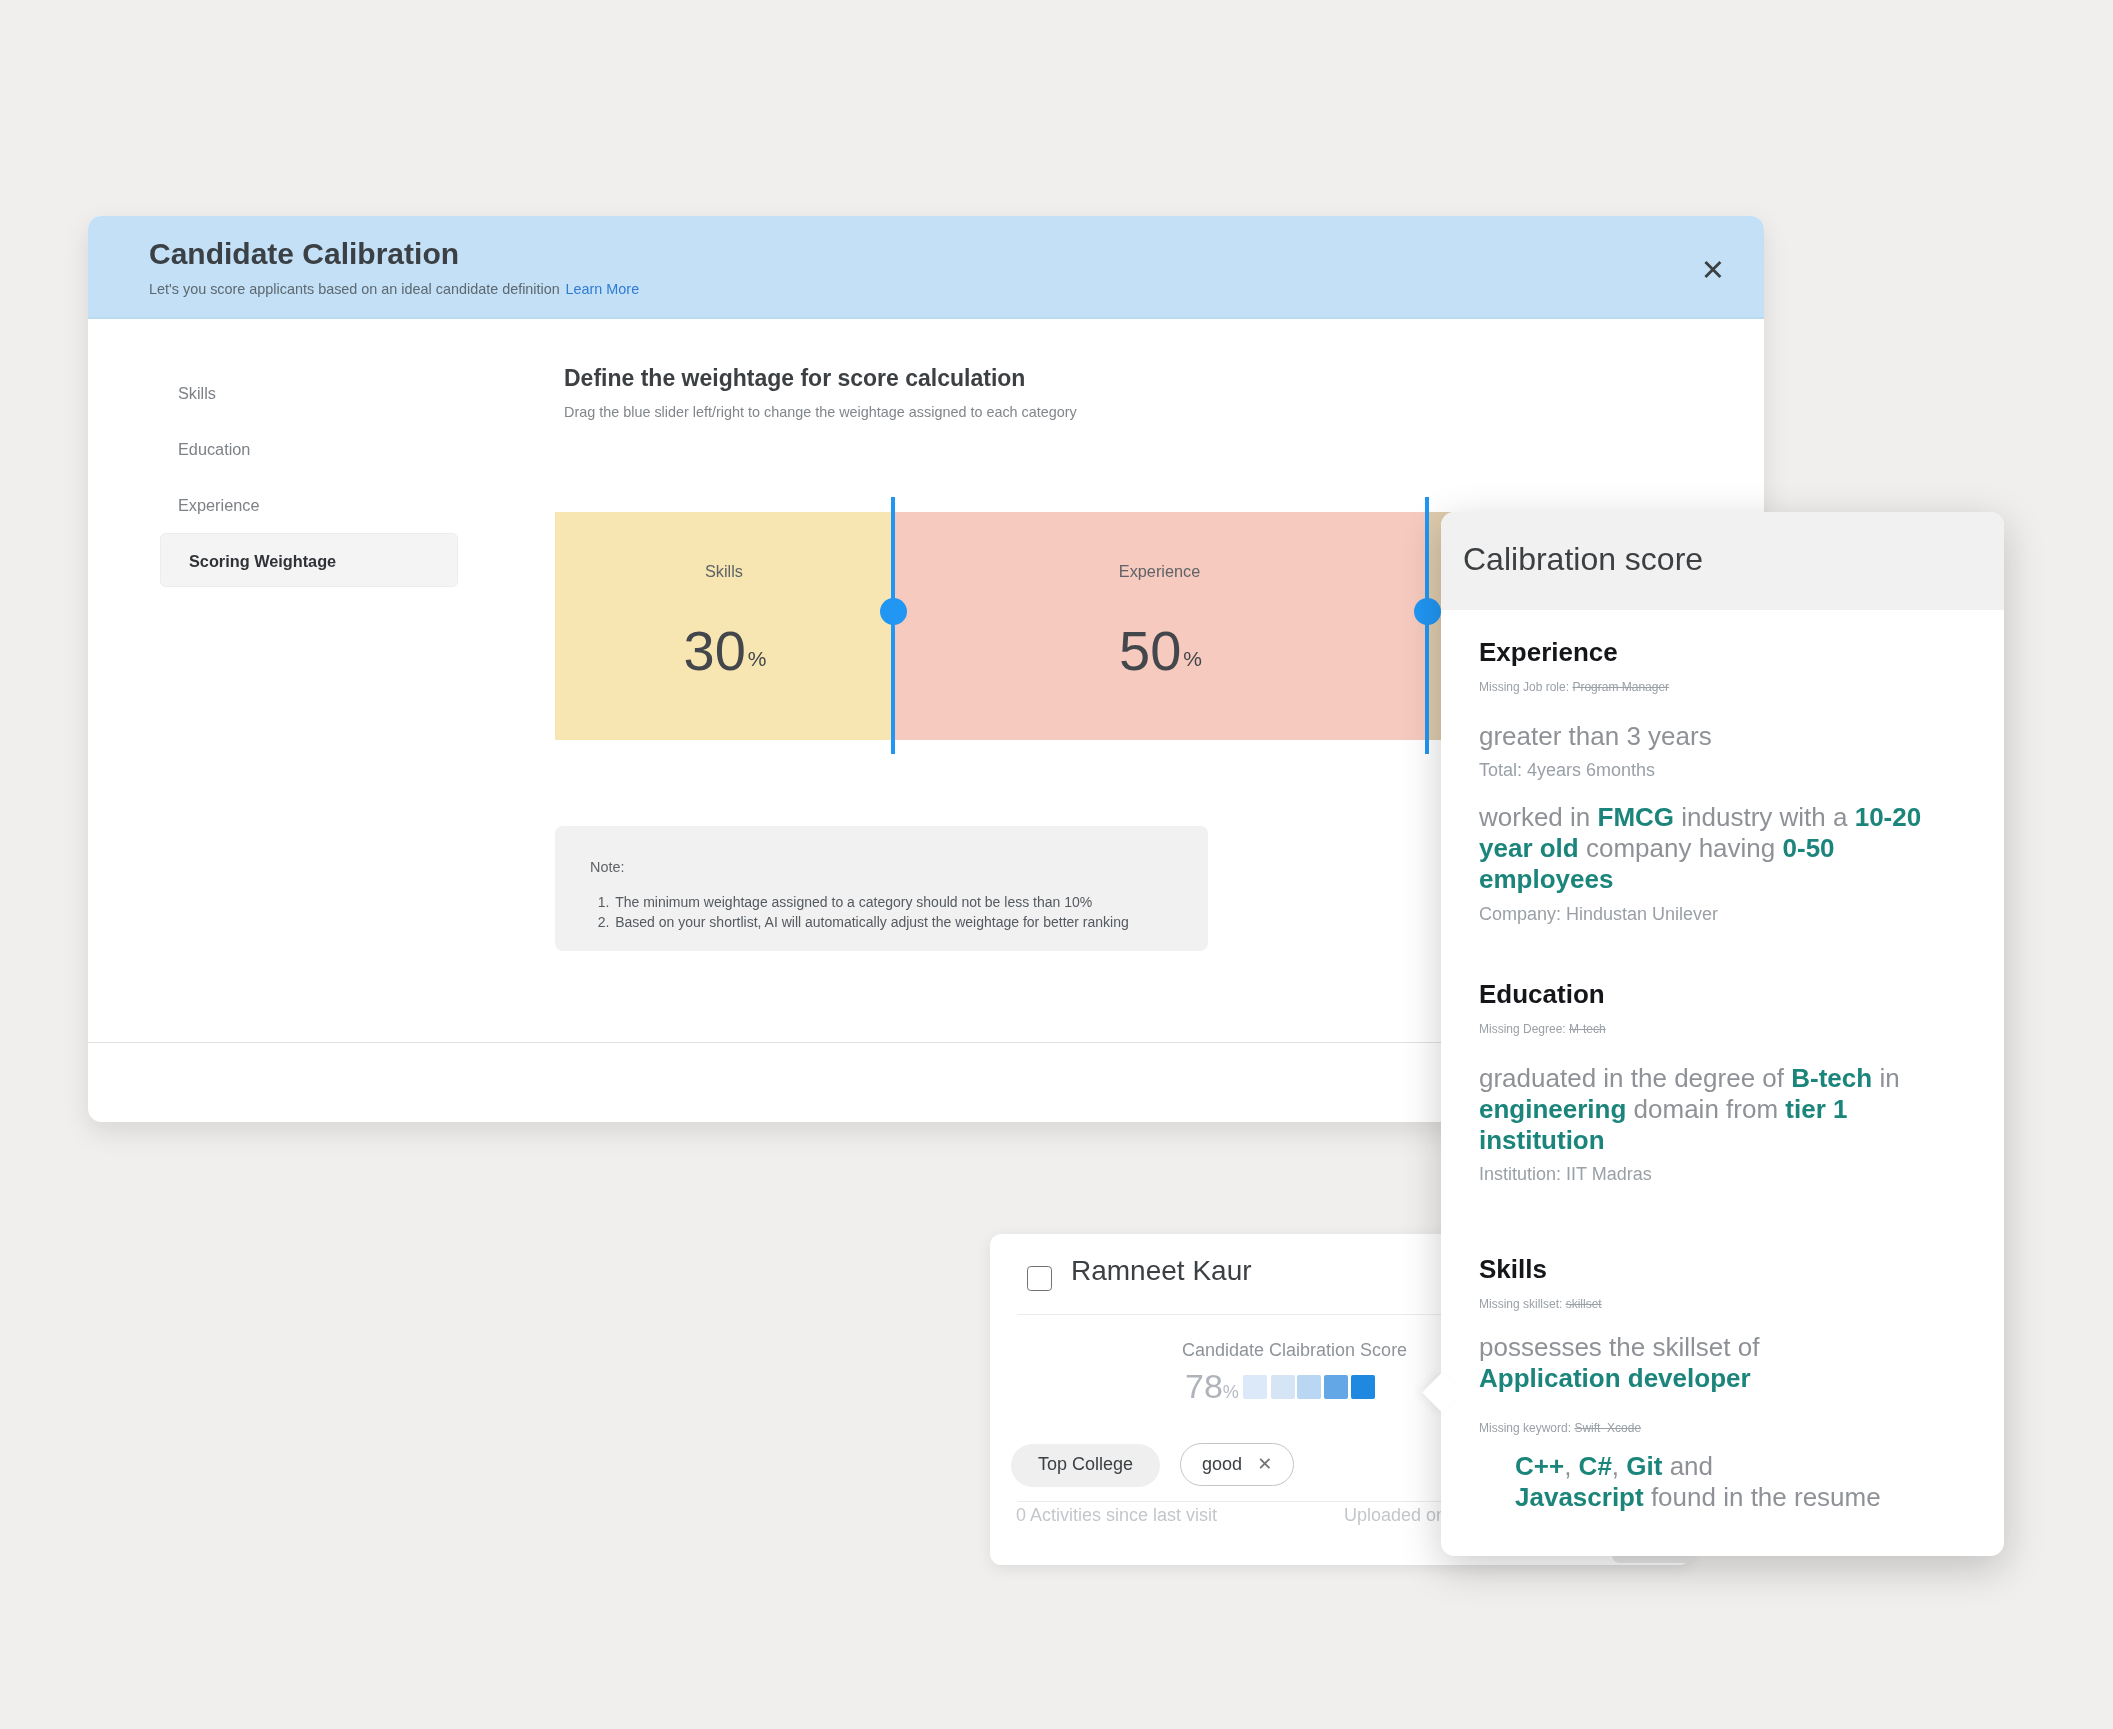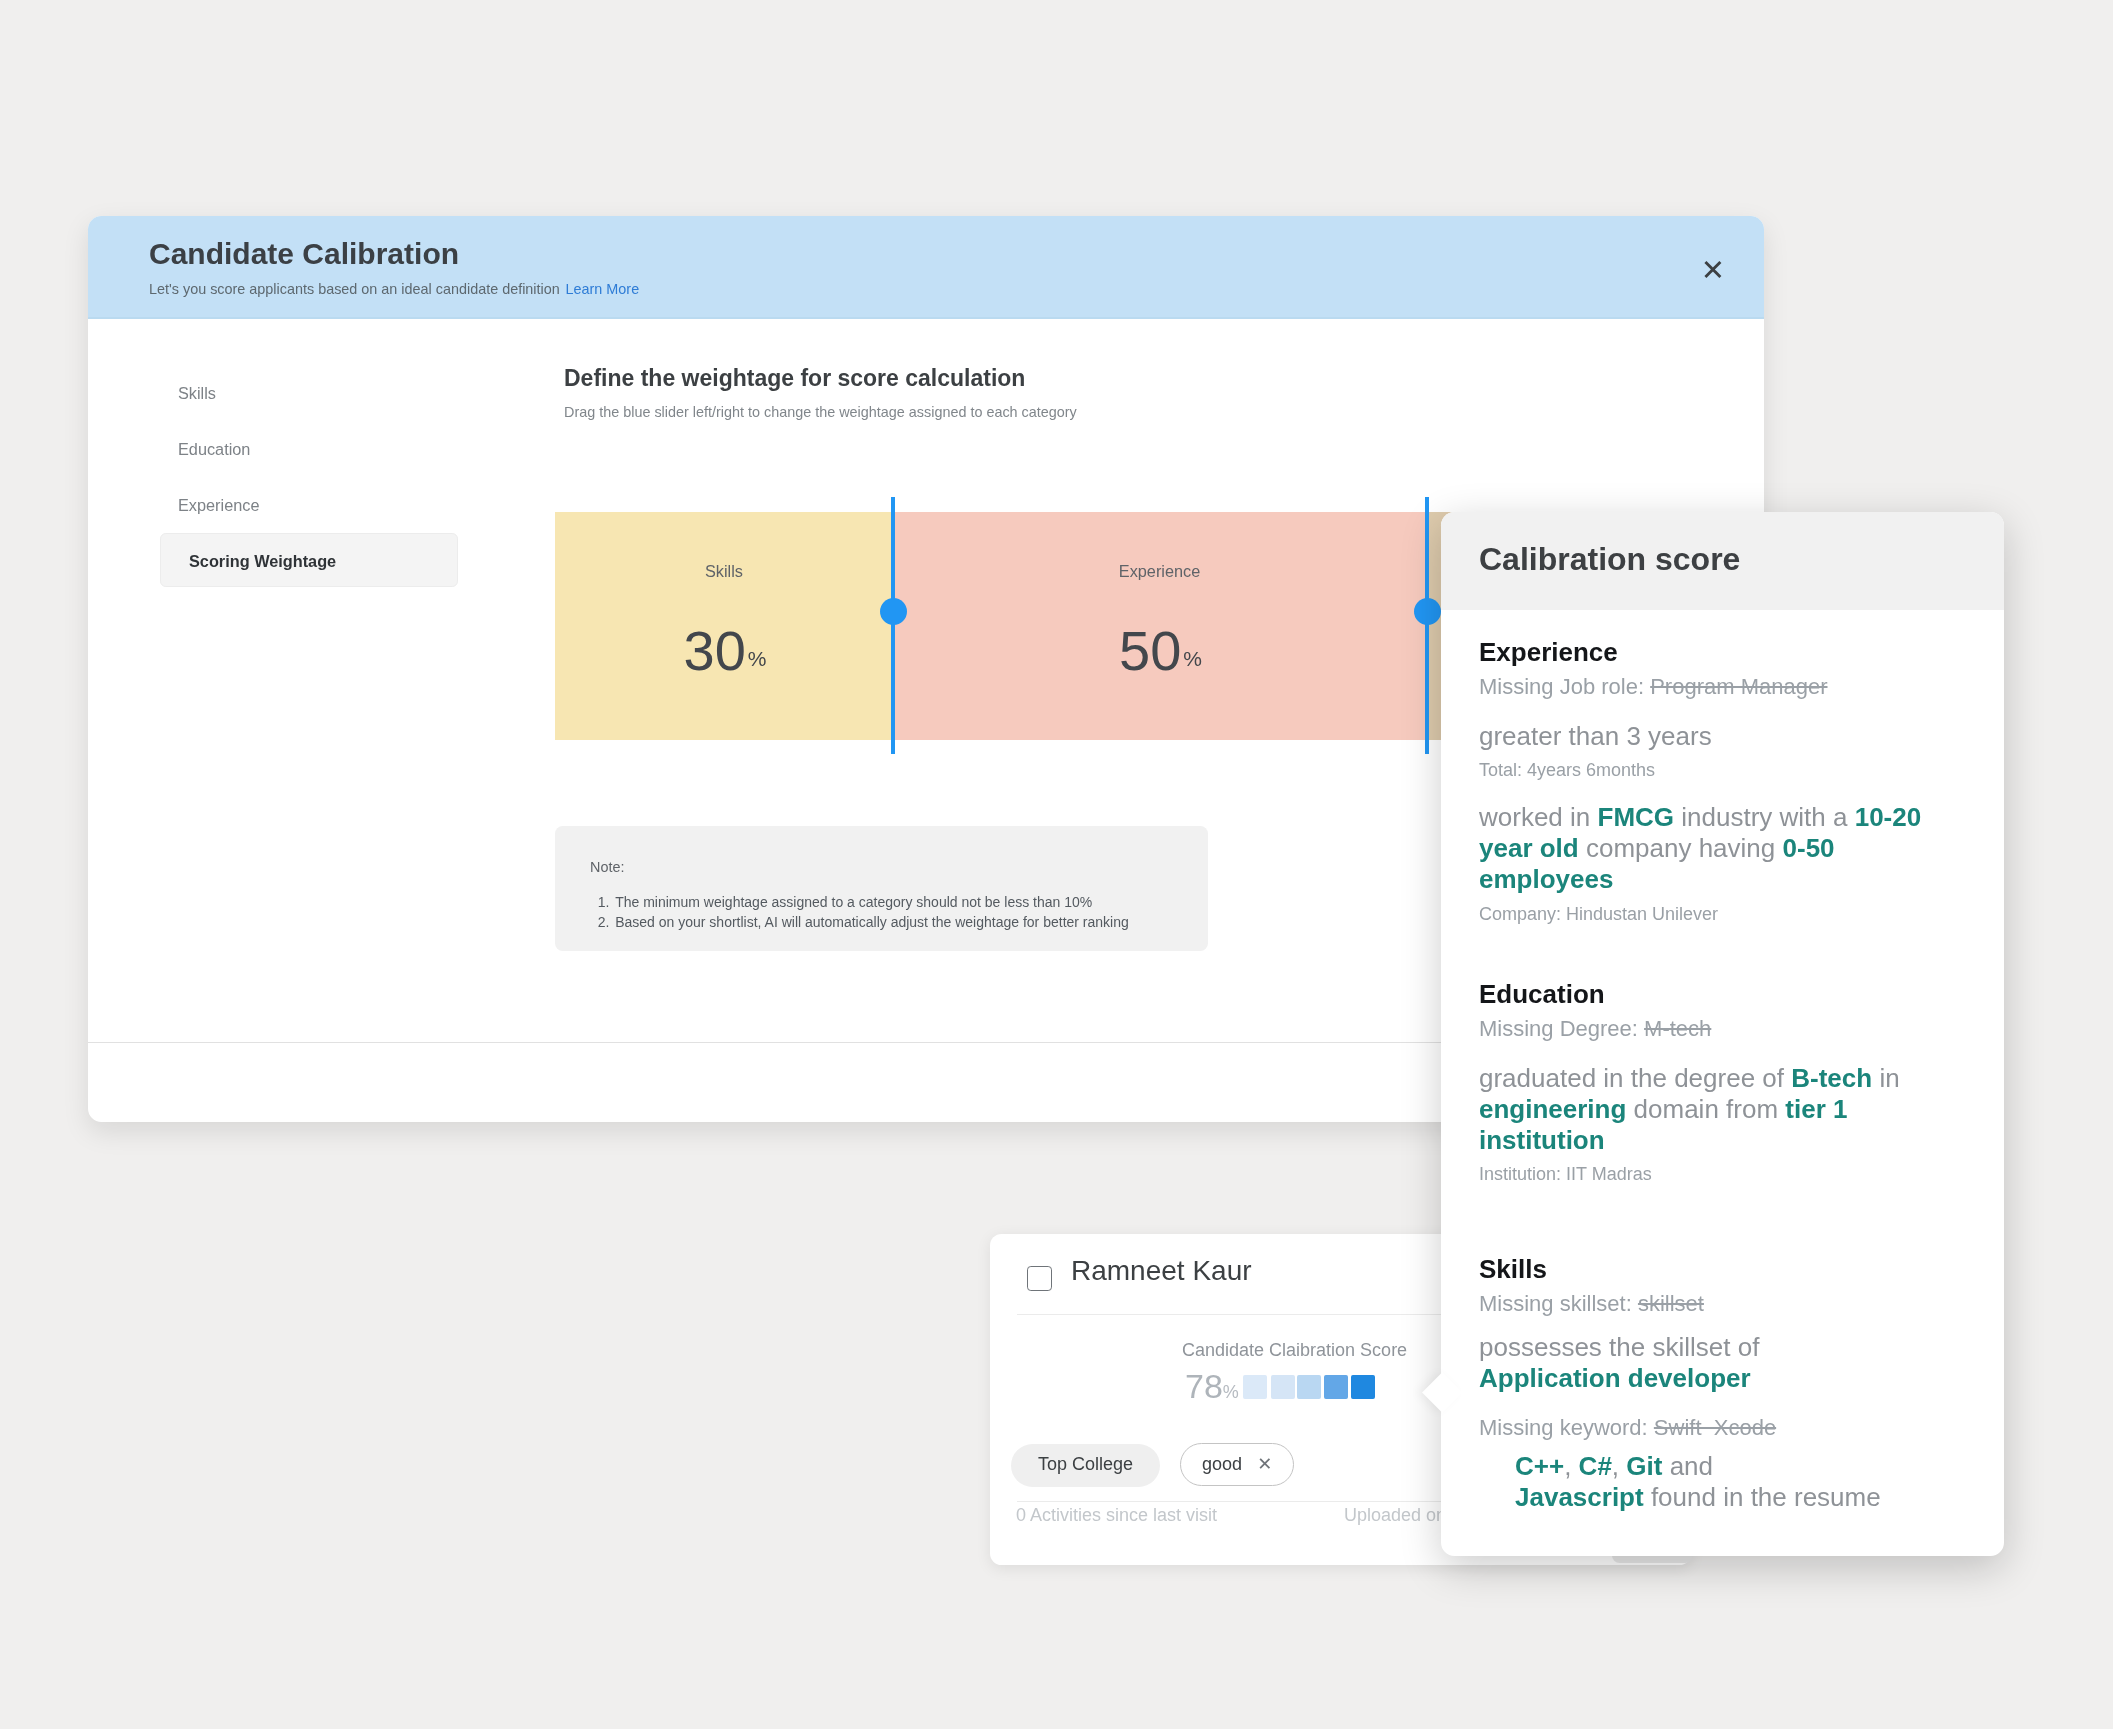--- a/index.html
+++ b/index.html
@@ -70,27 +70,27 @@
   .sliver { position:absolute; left:1612px; top:1526px; width:81px; height:37px;
             background:#e9e9e9; border-radius:7.7px; z-index:4; }
 
   
   .calib-card { position:absolute; left:1441px; top:512px; width:563px; height:1044px;
                 background:#ffffff; border-radius:13.4px; box-shadow:0 11.5px 42px rgba(0,0,0,0.20); z-index:10; }
   .calib-tail { position:absolute; left:-13.4px; top:866px; width:29px; height:29px; background:#ffffff;
                 transform:rotate(45deg); box-shadow:-3.8px 3.8px 9.6px rgba(0,0,0,0.05); }
   .calib-header { position:absolute; left:0; top:0; width:100%; height:98px; background:#f1f1f1;
                   border-radius:13.4px 13.4px 0 0; }
-  .calib-title { position:absolute; left:38px; top:29px; font-size:32px; font-weight:700; color:#3d4043; }
+  .calib-title { position:absolute; left:22px; top:29px; font-size:32px; font-weight:400; color:#3d4043; }
   .calib-body { position:absolute; left:0; top:98px; width:100%; height:946px; padding:0 38px; overflow:hidden; }
   .sec-heading { font-size:26px; font-weight:700; color:#141619; line-height:31px; }
   .sec-heading.exp { margin-top:27px; }
   .sec-heading.edu { margin-top:54px; }
   .sec-heading.skl { margin-top:69px; }
-  .missing { font-size:22px; color:#9aa0a6; line-height:22px; margin-top:7.7px; }
+  .missing { font-size:12px; color:#9aa0a6; line-height:22px; margin-top:7.7px; }
   .missing.mt18 { margin-top:23px; }
   .missing span { white-space:pre-wrap; }
   .strike { text-decoration:line-through; }
   .statement { font-size:26px; color:#8e9297; line-height:31px; }
   .statement span { white-space:pre-wrap; }
   .st1 { margin-top:23px; }
   .subinfo { font-size:18px; color:#9aa0a6; line-height:22px; margin-top:7.7px; }
   .rich { margin-top:21px; }
   .rich.p1 { margin-top:17.3px; }
   .rich.p2 { margin-top:11.5px;margin-left:36px; }

